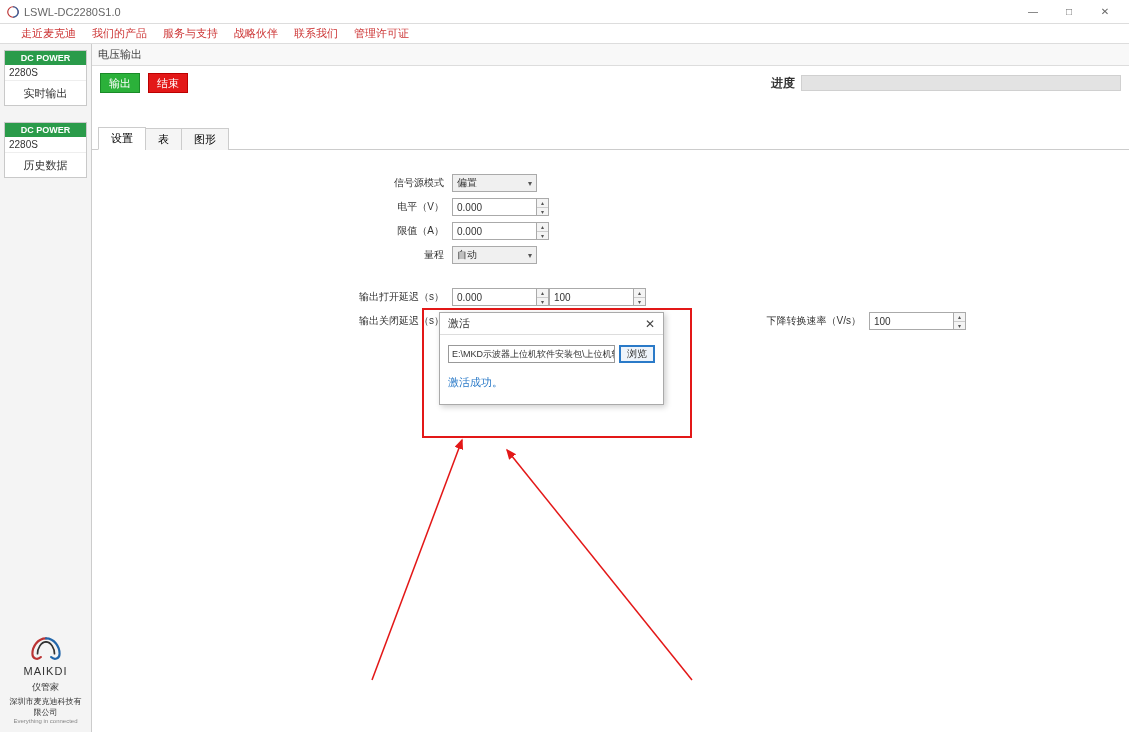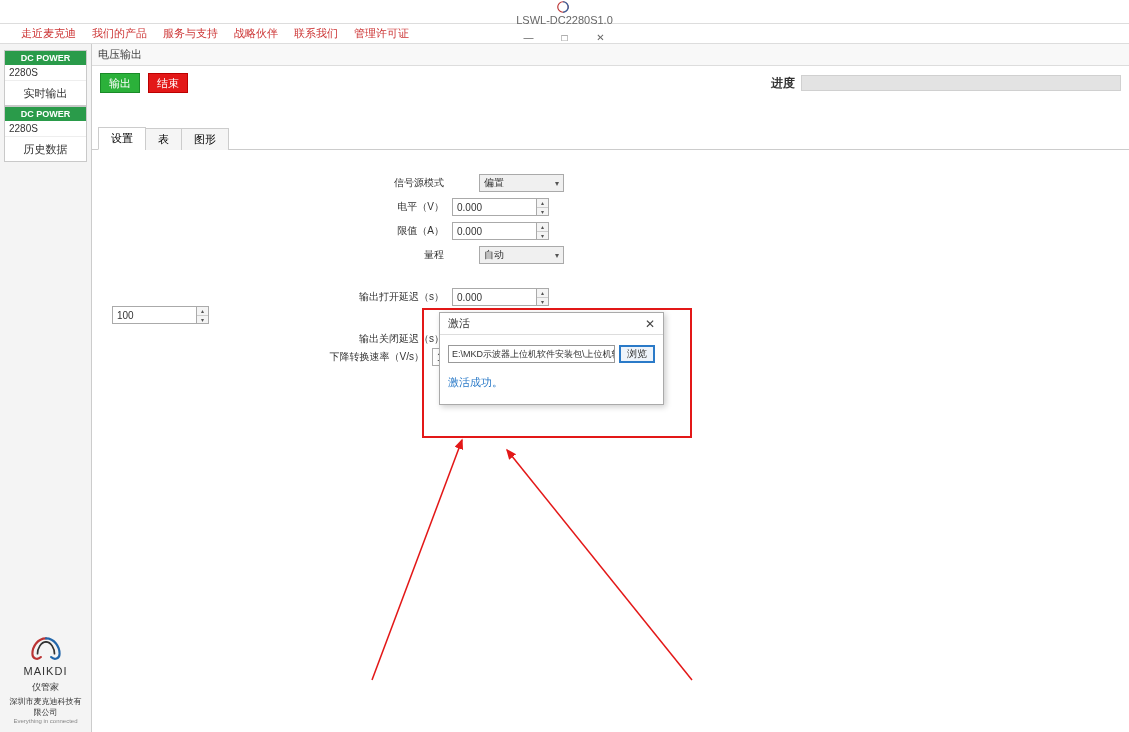--- a/index.html
+++ b/index.html
@@ -1,20 +1,20 @@
 <!DOCTYPE html>
 <html><head>
 <meta charset="utf-8">
 <style>
 * { box-sizing: border-box; margin: 0; padding: 0; font-family: "Microsoft YaHei", SimSun, Arial, sans-serif; }
 html, body { width: 1129px; height: 732px; background: #f0f0f0; overflow: hidden; }
 
 .titlebar {
   height: 24px; background: #fff; display: flex; align-items: center; padding: 0 6px;
-  font-size: 11px; color: #666; border-bottom: 1px solid #ddd; flex-direction: column;
+  font-size: 11px; color: #666; border-bottom: 1px solid #ddd;
 }
 .titlebar .app-icon { width: 14px; height: 14px; margin-right: 4px; }
 .titlebar .app-icon svg { width: 14px; height: 14px; }
 .titlebar .title-text { flex: 1; }
 .win-controls { display: flex; gap: 0; }
 .win-btn {
   width: 36px; height: 22px; display: flex; align-items: center; justify-content: center;
   font-size: 10px; color: #666;
 }
 
@@ -24,21 +24,21 @@
 }
 .menubar span { padding: 0 6px; cursor: pointer; }
 
 .main-area { display: flex; height: calc(100% - 44px); }
 
 .sidebar {
   width: 92px; background: #f4f4f4; border-right: 1px solid #ccc; display: flex; flex-direction: column;
   padding: 6px 4px;
 }
 .panel {
-  background: #fff; border: 1px solid #c9c9c9; margin-bottom: 0;
+  background: #fff; border: 1px solid #c9c9c9; margin-bottom: 16px;
   display: flex; flex-direction: column; font-size: 10px;
 }
 .panel-header {
   background: #2a9b4a; color: #fff; text-align: center; font-size: 9px; padding: 2px 0; font-weight: bold;
 }
 .panel-sub {
   background: #fff; color: #333; font-size: 10px; padding: 2px 4px; border-bottom: 1px solid #eee;
 }
 .panel-body {
   padding: 6px 2px; text-align: center; font-size: 11px; color: #333; height: 24px;
@@ -88,31 +88,31 @@
 
 .form-area { padding: 24px 20px; font-size: 11px; color: #333; position: relative; flex: 1; }
 .form-row { display: flex; align-items: center; margin-bottom: 6px; }
 .form-label { width: 340px; text-align: right; padding-right: 8px; font-size: 10px; }
 .form-control {
   width: 85px; height: 18px; border: 1px solid #aaa; background: #fff; font-size: 10px;
   padding: 0 4px; display: flex; align-items: center;
 }
 .form-select {
   width: 85px; height: 18px; border: 1px solid #aaa; background: #f0f0f0; font-size: 10px;
-  padding: 0 4px; display: flex; align-items: center; justify-content: space-between; margin-left: 27px;
+  padding: 0 4px; display: flex; align-items: center; justify-content: space-between;
 }
 .form-select .chev { font-size: 8px; color: #555; }
 .spinner {
   width: 12px; height: 18px; border: 1px solid #aaa; border-left: none; background: #f4f4f4;
   display: flex; flex-direction: column;
 }
 .spinner div { flex: 1; font-size: 6px; text-align: center; line-height: 8px; color: #555; border-bottom: 1px solid #ccc; }
 .spinner div:last-child { border-bottom: none; }
 
-.dual-row { display: flex; margin-bottom: 6px; flex-direction: column; }
+.dual-row { display: flex; margin-bottom: 6px; }
 .dual-left, .dual-right { display: flex; align-items: center; }
 .dual-left .form-label { width: 340px; }
 .dual-right .form-label { width: 320px; }
 
 .callout-box {
   position: absolute; left: 330px; top: 158px; width: 270px; height: 130px;
   border: 2px solid #e31818;
 }
 
 .dialog {

